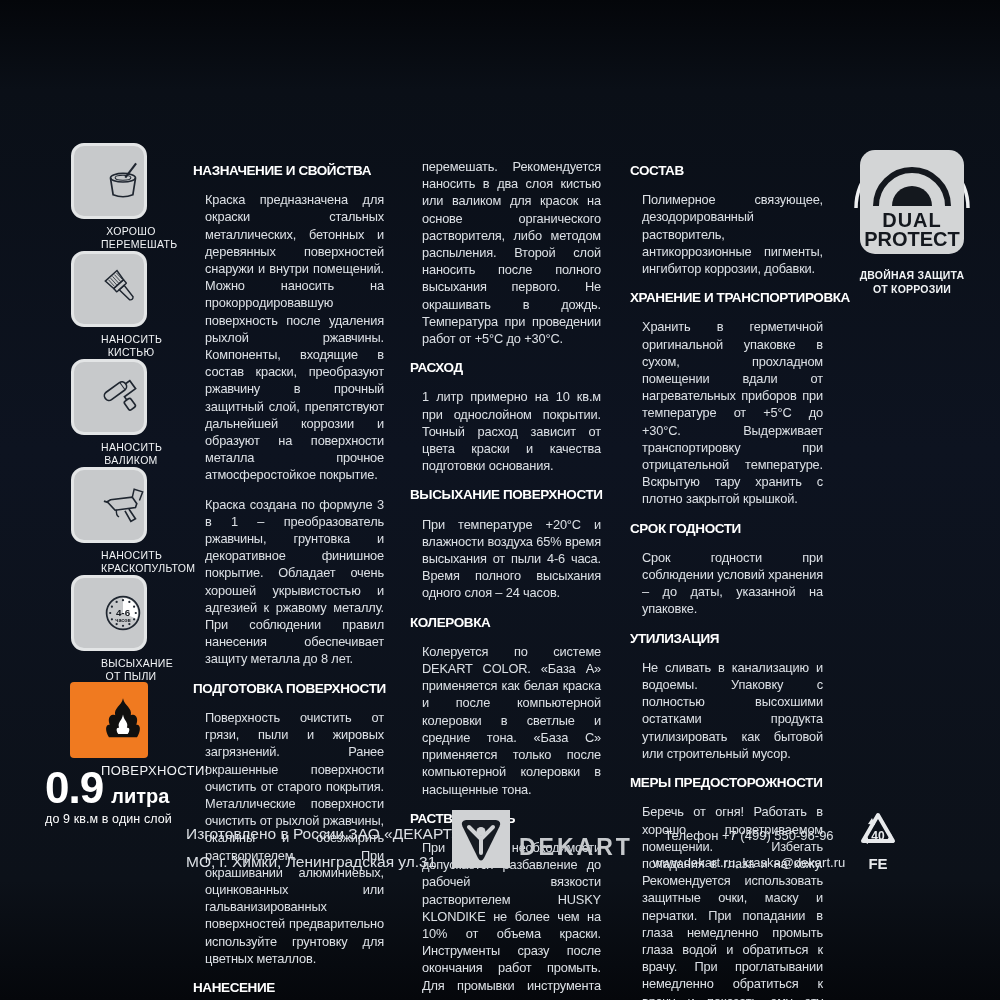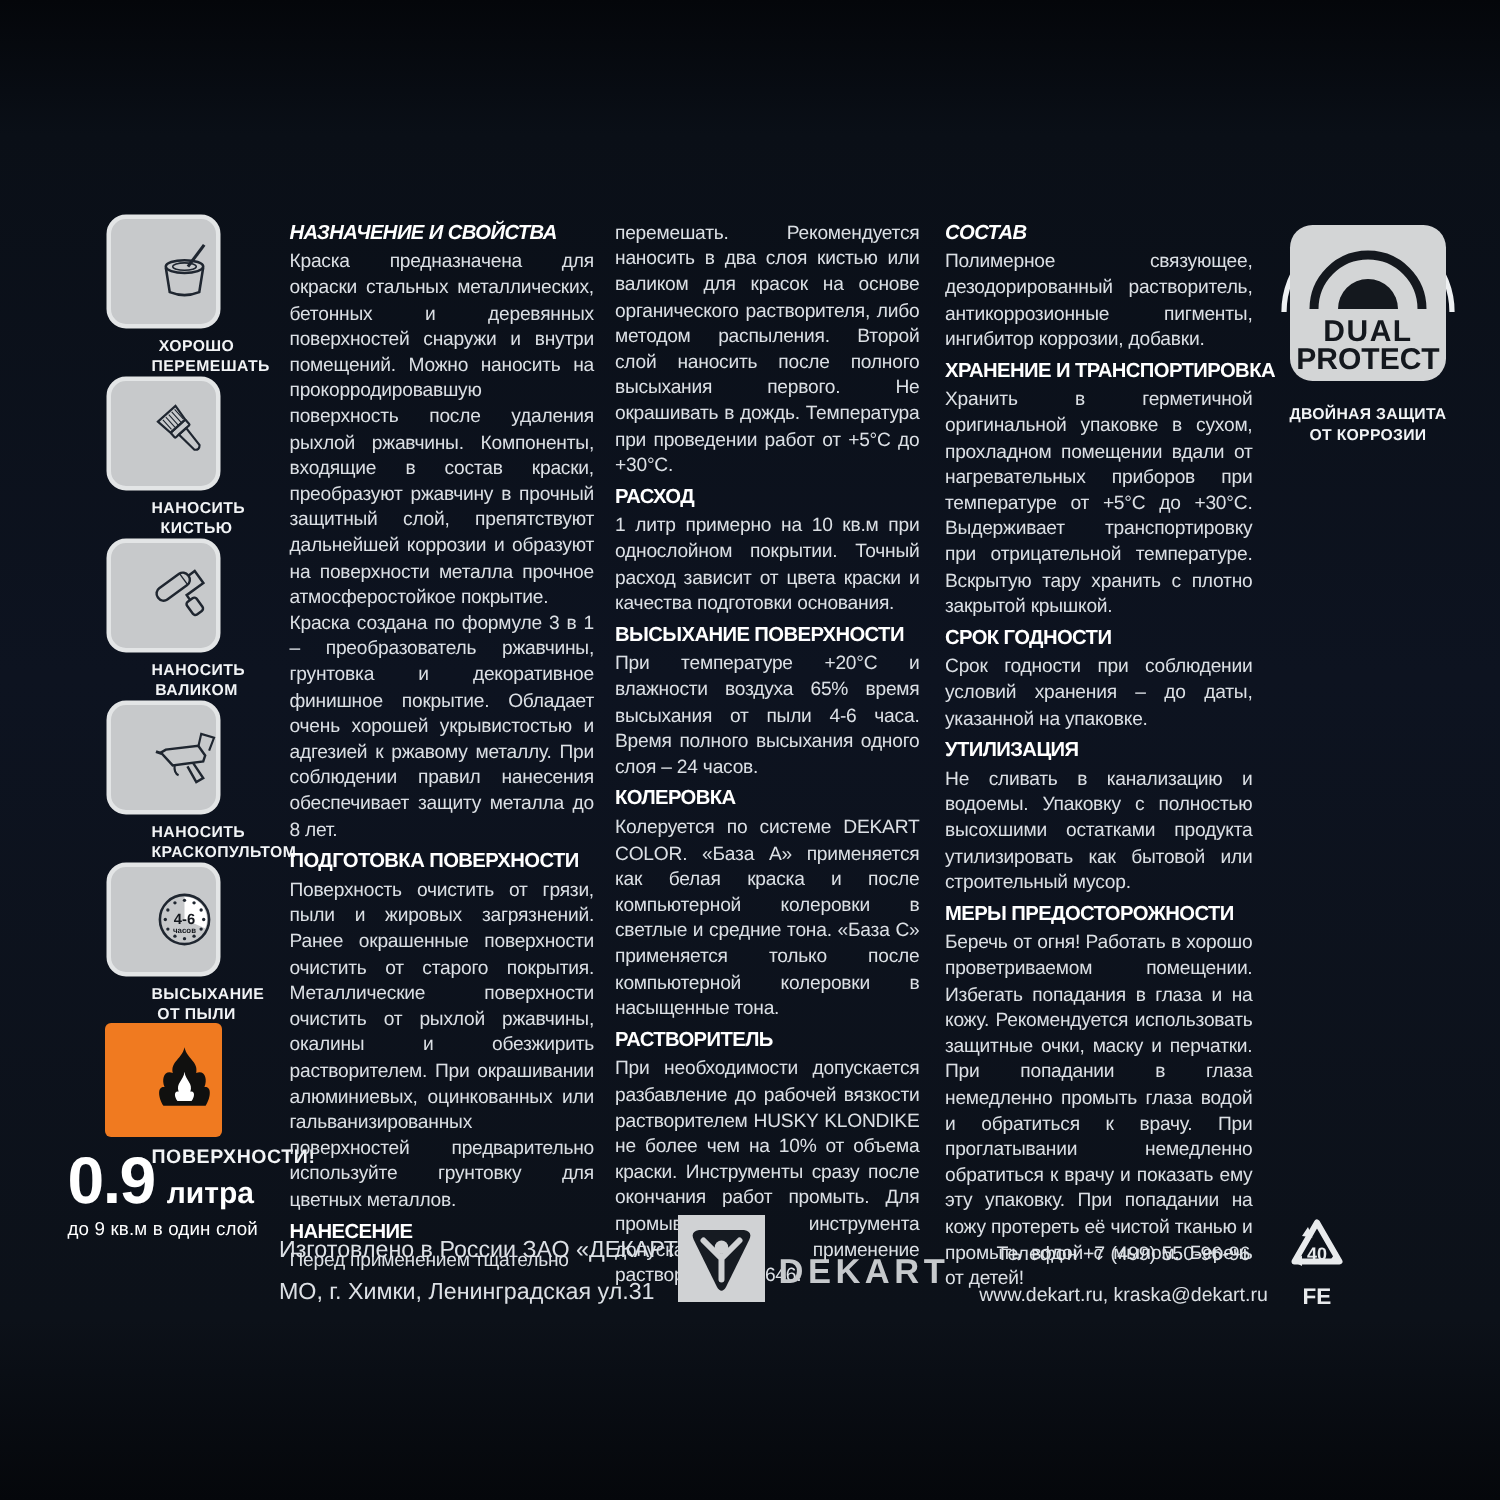--- a/index.html
+++ b/index.html
@@ -12,39 +12,39 @@
   .icons{position:absolute;left:57px;top:0;width:104px;height:1000px;}
   .icon-item{position:absolute;left:0;width:104px;text-align:center;}
   .icon-box{
     width:76px;height:76px;margin:0 auto;border-radius:13px;
     background:#c7c9cb;border:3px solid #e3e5e6;box-sizing:border-box;
     display:flex;align-items:center;justify-content:center;padding-left:28px;
   }
   .icon-box--orange{background:#f07a20;border:none;border-radius:4px;width:78px;height:76px;}
   .icon-box svg{display:block;}
   .icon-label{
-    margin-top:6px;font-size:10.5px;font-weight:bold;line-height:13px;
+    margin-top:6px;font-size:10.5px;font-weight:normal;line-height:13px;
     letter-spacing:.3px;color:#f2f4f6;white-space:pre-line;margin-left:44px;
   }
   .icon-label--big{font-size:13px;letter-spacing:.4px;}
   .ink{stroke:#1f2630;fill:none;}
   
   .col{
     position:absolute;top:146px;text-align:justify;
     font-size:12.8px;line-height:17.2px;letter-spacing:-.15px;color:#dce0e5;
   }
   .col1{left:193px;width:203px;}
   .col2{left:410px;width:203px;}
   .col3{left:630px;width:205px;}
   .sec{
     font-size:13.5px;font-weight:bold;color:#ffffff;margin:4px 0 2px;
     letter-spacing:-.4px;text-align:left;white-space:nowrap;
   }
-  .sec:first-child{margin-top:0;font-style:italic;}
-  .col p{margin:0;}
+  .sec:first-child{margin-top:16px;}
+  .col p{margin:12px;}
   
   .dual{position:absolute;left:846px;top:146px;width:132px;text-align:center;}
   .dual-caption{
     margin-top:7px;font-size:10.5px;font-weight:bold;line-height:13.5px;
     color:#f2f4f6;letter-spacing:.2px;white-space:pre-line;
   }
   .svg-text{font-family:"Liberation Sans",sans-serif;font-weight:bold;fill:#14181e;}
   
   .volume{position:absolute;left:45px;top:766px;color:#fff;}
   .vol-line{display:flex;align-items:baseline;gap:8px;}

